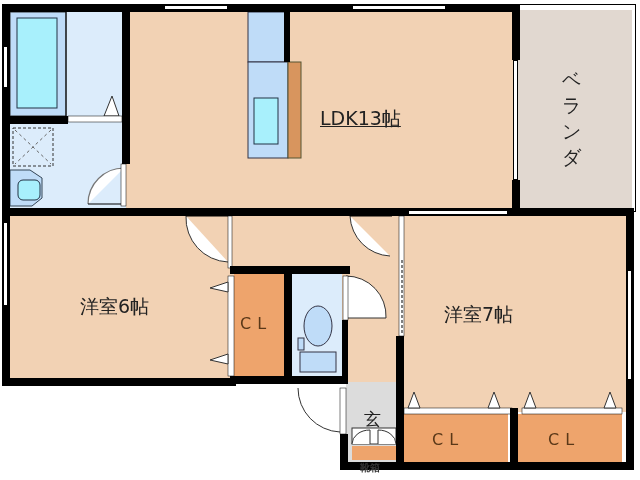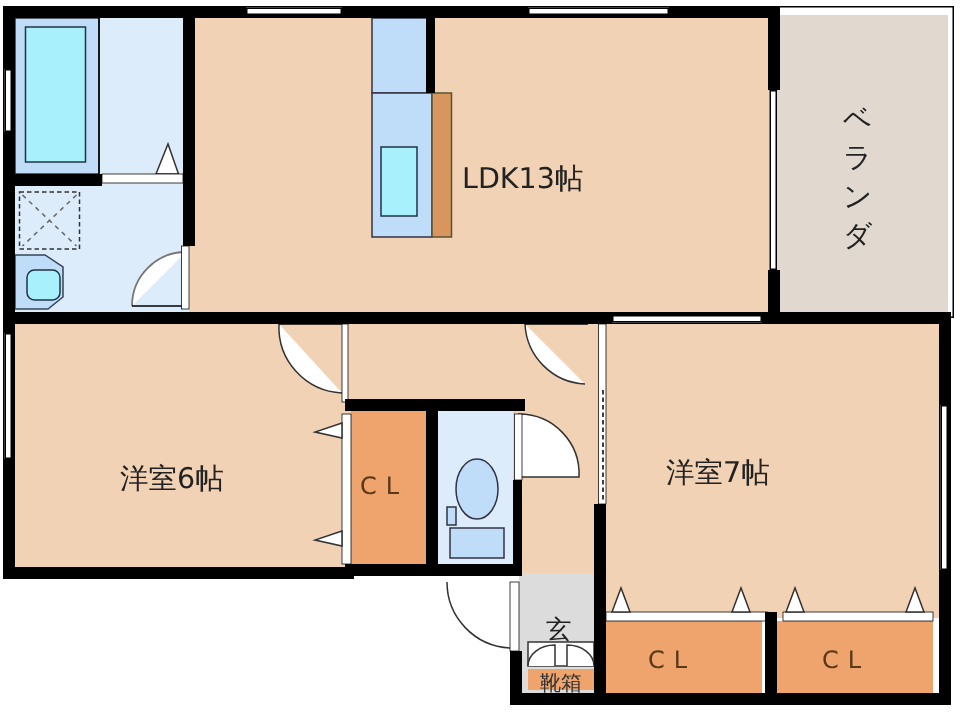--- a/index.html
+++ b/index.html
@@ -114,21 +114,21 @@
 
 <div class="abs win" style="left:164px;top:5px;width:64px;height:5px;"></div>
 <div class="abs win" style="left:352px;top:5px;width:94px;height:5px;"></div>
 <div class="abs win" style="left:513px;top:60px;width:5px;height:120px;"></div>
 <div class="abs win" style="left:3px;top:46px;width:5px;height:42px;"></div>
 <div class="abs win" style="left:3px;top:222px;width:5px;height:84px;"></div>
 <div class="abs win" style="left:408px;top:210px;width:100px;height:5px;"></div>
 <div class="abs win" style="left:627px;top:270px;width:5px;height:110px;"></div>
 <div class="abs" style="left:516px;top:4px;width:120px;height:208px;border:1px solid #000;border-left:none;"></div>
 
-<div class="abs label" style="left:308px;top:106px;">LDK13帖</div>
+<div class="abs label" style="left:320px;top:106px;text-decoration:underline;">LDK13帖</div>
 <div class="abs label" style="left:562px;top:66px;width:22px;white-space:normal;line-height:26px;">ベランダ</div>
-<div class="abs label" style="left:80px;top:306px;">洋室6帖</div>
+<div class="abs label" style="left:80px;top:294px;">洋室6帖</div>
 <div class="abs label" style="left:444px;top:302px;">洋室7帖</div>
 <div class="abs label" style="left:364px;top:408px;font-size:17px;">玄</div>
-<div class="abs" style="left:360px;top:447px;font-size:14px;color:#333;">靴箱</div>
+<div class="abs" style="left:360px;top:461px;font-size:10px;color:#333;font-weight:bold;">靴箱</div>
 <div class="abs cl" style="left:240px;top:314px;">CL</div>
 <div class="abs cl" style="left:432px;top:430px;">CL</div>
 <div class="abs cl" style="left:548px;top:430px;">CL</div>
 
 </body></html>

